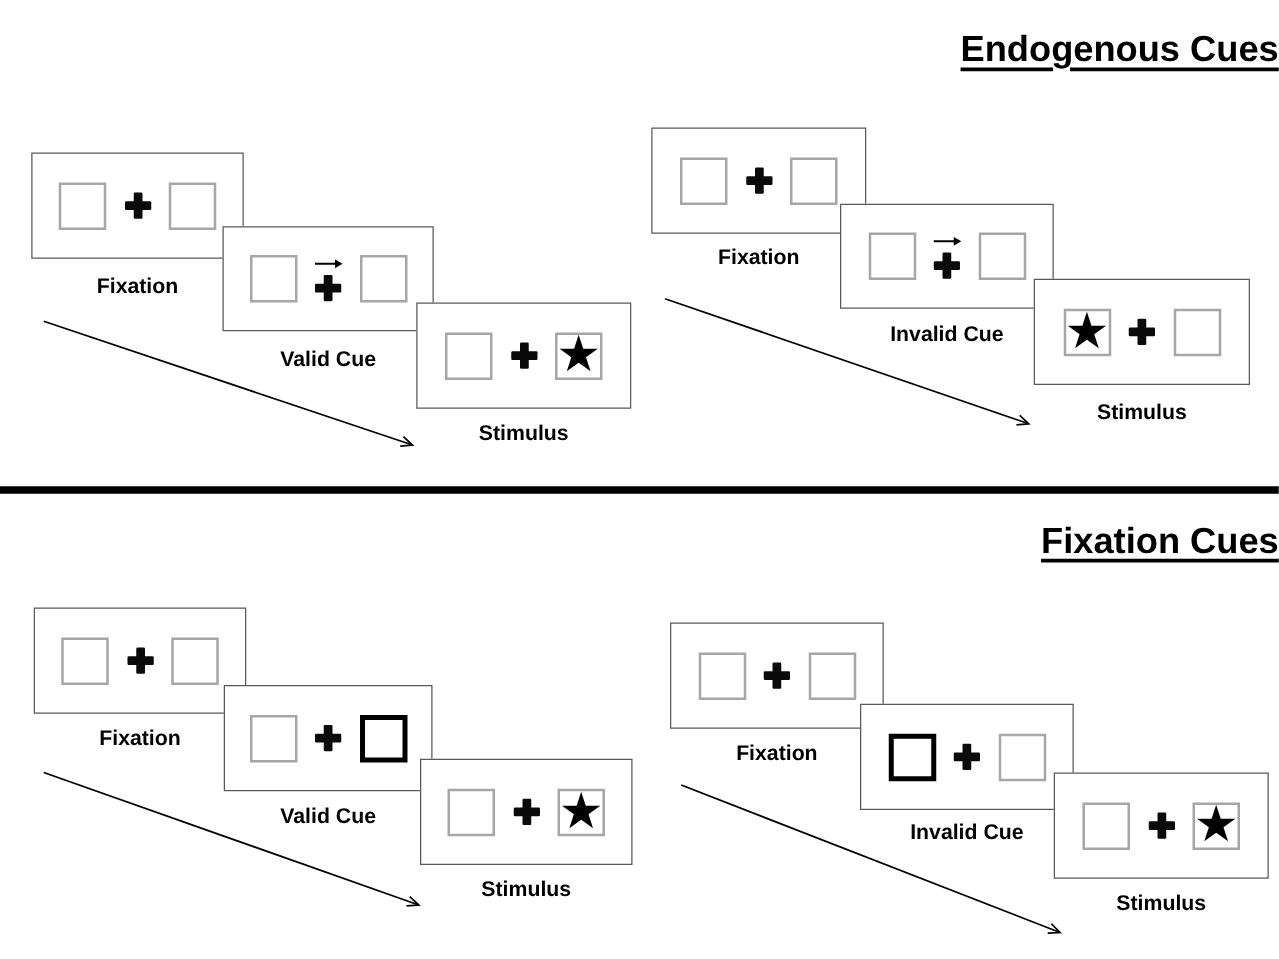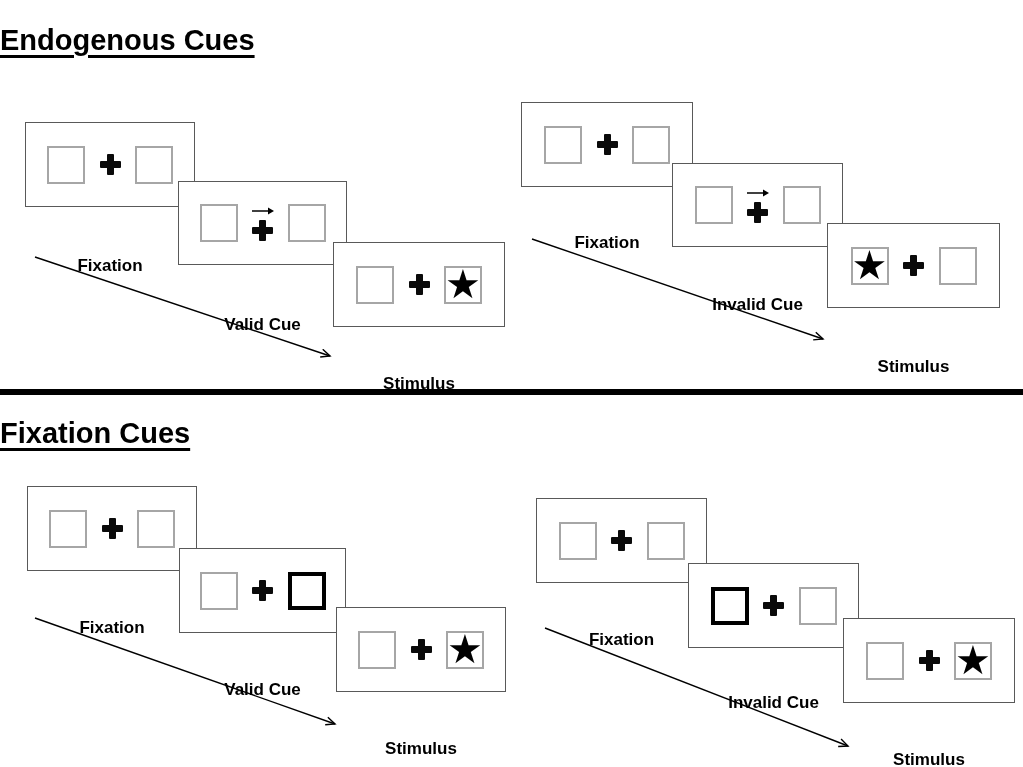--- a/index.html
+++ b/index.html
@@ -1,21 +1,21 @@
 <!DOCTYPE html>
 <html><head>
 <meta charset="utf-8">
 <style>
   html,body{margin:0;padding:0;}
   body{
     width:1023px;height:767px;position:relative;background:#ffffff;
     font-family:"Liberation Sans", sans-serif;color:#000;overflow:hidden;
   }
   .title{
-    position:absolute;left:0;width:100%;text-align:left;
+    position:absolute;left:0;width:100%;text-align:right;
     font-size:29px;font-weight:700;letter-spacing:0px;
   }
   .title span{
     text-decoration:underline;text-decoration-thickness:3px;text-underline-offset:5px;
   }
   .divider{
     position:absolute;left:0;top:389px;width:1023px;height:6px;background:#000;
   }
   .panel{
     position:absolute;background:#fff;border:1px solid #595959;
@@ -36,21 +36,20 @@
   .plus::before{content:"";position:absolute;left:0;top:7px;width:21px;height:7px;background:#0a0a0a;border-radius:1px;}
   .plus::after{content:"";position:absolute;left:7px;top:0;width:7px;height:21px;background:#0a0a0a;border-radius:1px;}
   .cuearrow{display:block;}
   .star{
     font-family:"DejaVu Sans", sans-serif;font-size:40px;line-height:34px;color:#000;
     display:block;transform:translateY(-1px);
   }
   .plabel{
     position:absolute;text-align:center;font-size:17px;font-weight:700;z-index:5;
     white-space:nowrap;
-    margin-top:37px;
   }
   .overlay{position:absolute;left:0;top:0;z-index:0;}
   .z1{z-index:1}.z2{z-index:2}.z3{z-index:3}
 </style>
 </head>
 <body>
 
 <div class="title" style="top:24px"><span>Endogenous Cues</span></div>
 <div class="title" style="top:417px"><span>Fixation Cues</span></div>
 

